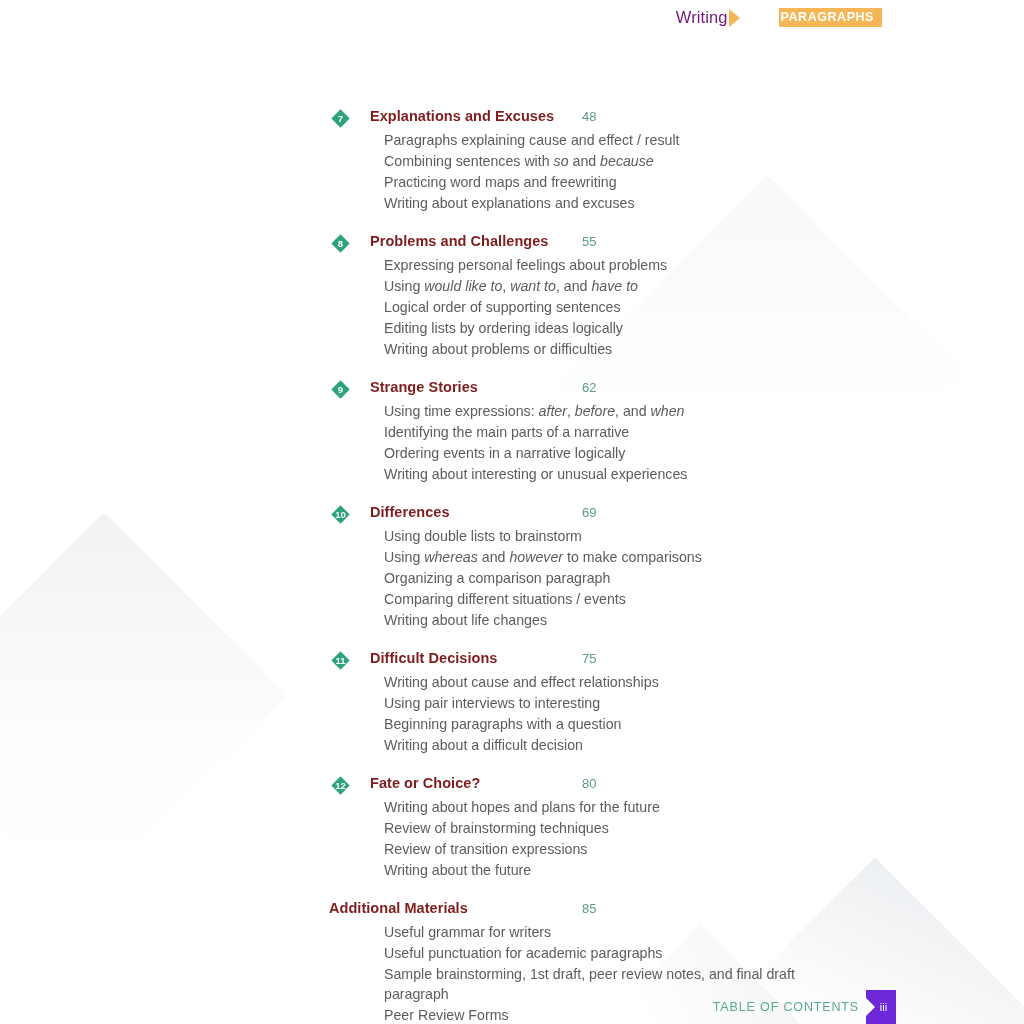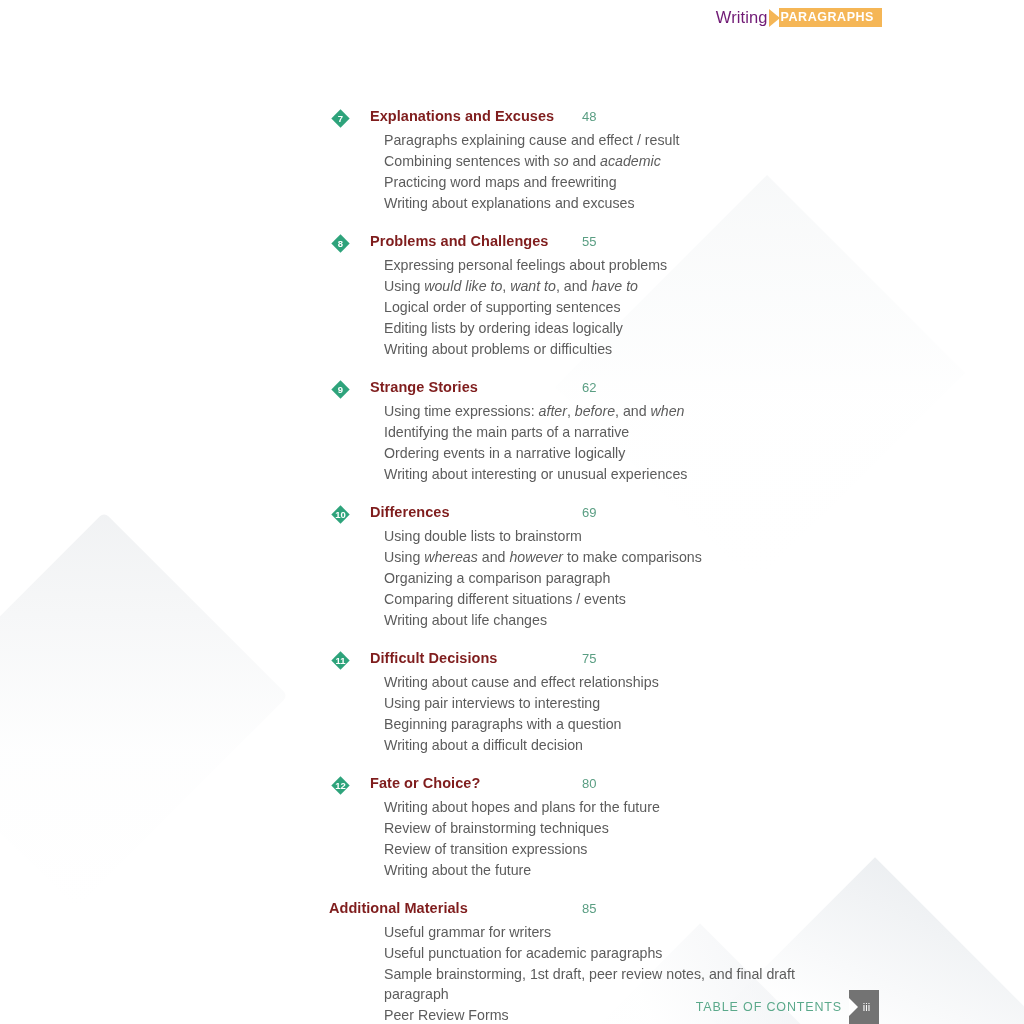--- a/index.html
+++ b/index.html
@@ -75,20 +75,21 @@
     letter-spacing: .1px;
     margin-right: 1px;
     line-height: 1;
     padding-bottom: 1px;
   }
   .brand-tag-wrap {
     position: relative;
     display: flex;
     align-items: center;
     height: 19px;
+    gap: 40px;
   }
   .brand-arrow {
     width: 0;
     height: 0;
     border-top: 9.5px solid transparent;
     border-bottom: 9.5px solid transparent;
     border-left: 11px solid #f5b656;
     margin-right: -1px;
   }
   .brand-tag {
@@ -186,40 +187,40 @@
     padding-top: .6px;
     max-width: 420px;
   }
   .topic em { font-style: italic; }
 
   .chapter + .chapter { margin-top: 20px; }
 
   
   .page-footer {
     position: absolute;
-    right: 145px;
+    right: 128px;
     bottom: 0px;
     display: flex;
     align-items: center;
     z-index: 6;
   }
   .footer-label {
     font-size: 12.5px;
     color: #5ba98b;
     letter-spacing: .85px;
     margin-right: 7px;
     line-height: 1;
     white-space: nowrap;
   }
   .footer-tab {
     position: relative;
     display: flex;
     align-items: center;
     justify-content: center;
-    background: #737373;
+    background: #6d28d9;
     width: 30px;
     height: 34px;
     color: #ffffff;
     font-size: 11px;
     line-height: 1;
     padding-left: 5px;
     box-sizing: border-box;
   }
   .footer-tab-notch {
     position: absolute;
@@ -260,21 +261,21 @@
               <path d="M9.5 0.3 L18.7 9.5 L9.5 18.7 L0.3 9.5 Z" fill="#2ea37b"></path>
             </svg>
           </div>
           <div class="badge-num">7</div>
         </div>
         <div class="chapter-title">Explanations and Excuses</div>
         <div class="chapter-page">48</div>
       </div>
       <ul class="topic-list">
         <li class="topic"><span>Paragraphs explaining cause and effect / result</span></li>
-        <li class="topic"><span>Combining sentences with </span><em>so</em><span> and </span><em>academic</em></li>
+        <li class="topic"><span>Combining sentences with </span><em>so</em><span> and </span><em>because</em></li>
         <li class="topic"><span>Practicing word maps and freewriting</span></li>
         <li class="topic"><span>Writing about explanations and excuses</span></li>
       </ul>
     </div>
     <div class="chapter">
       <div class="chapter-head">
         <div class="chapter-badge">
           <div class="badge-diamond">
             <svg width="19" height="19" viewBox="0 0 19 19">
               <path d="M9.5 0.3 L18.7 9.5 L9.5 18.7 L0.3 9.5 Z" fill="#2ea37b"></path>

